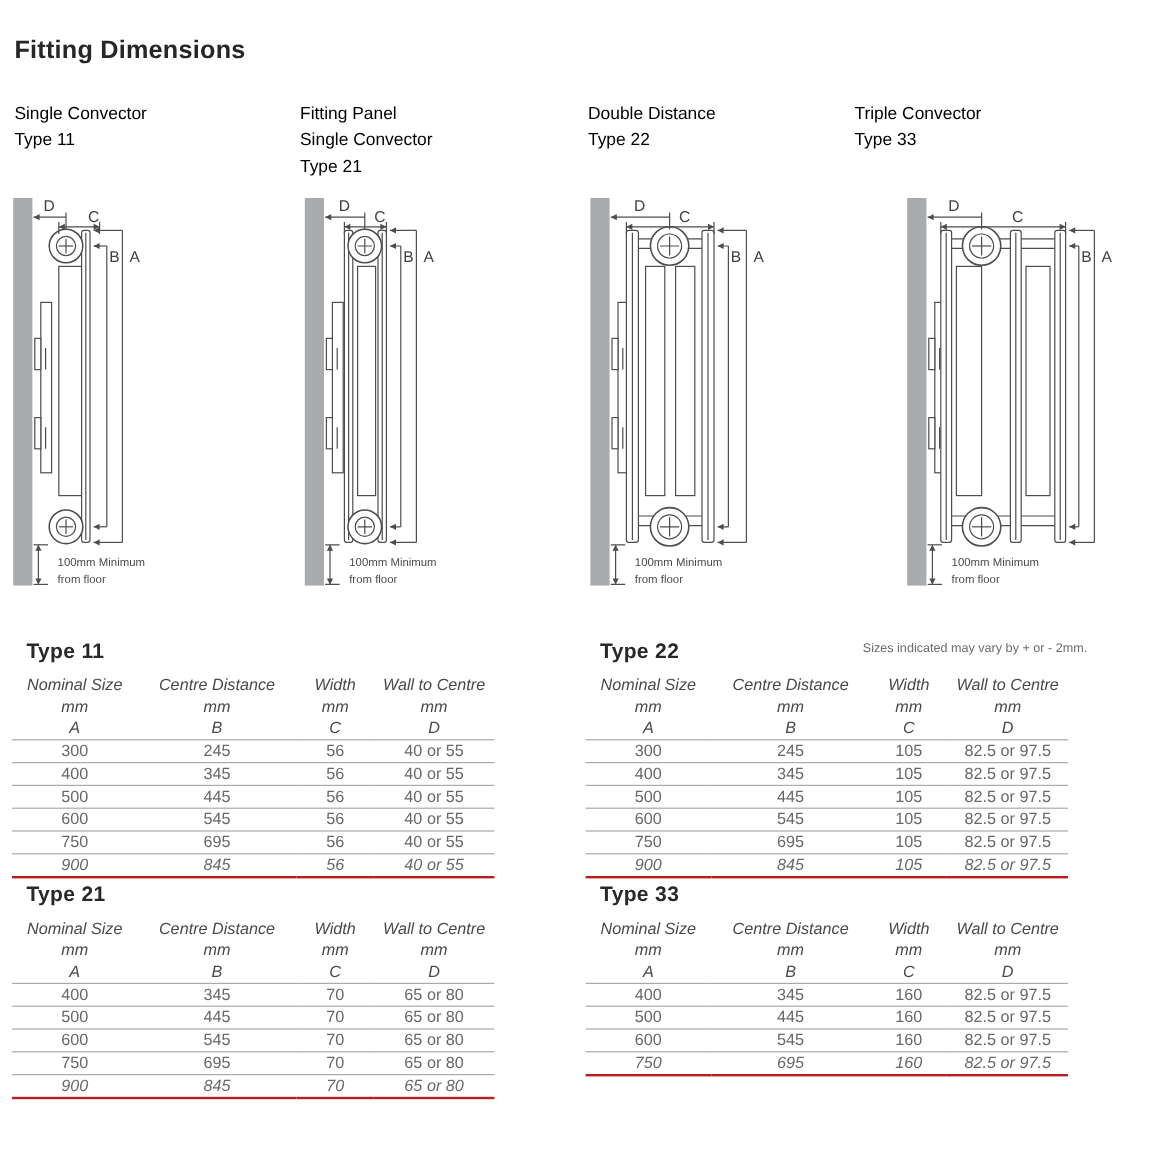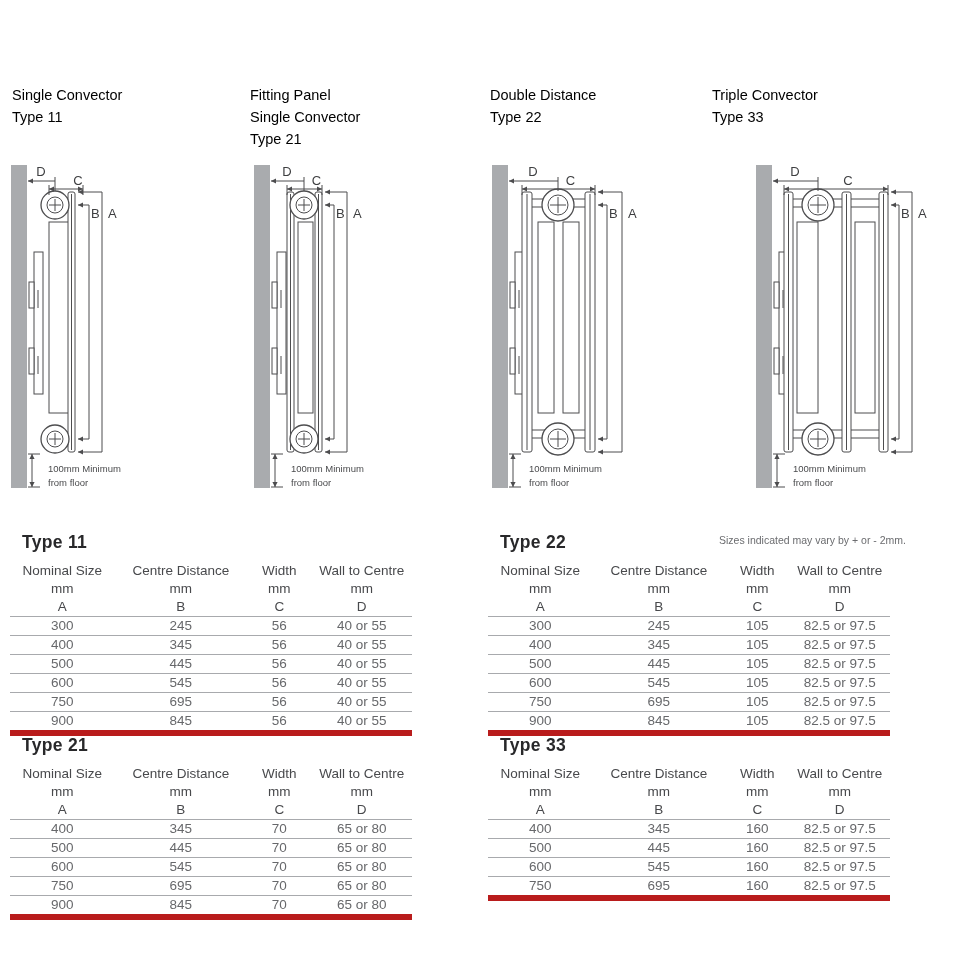--- a/index.html
+++ b/index.html
@@ -6,37 +6,38 @@
   .page{position:relative;width:960px;height:960px;background:#ffffff;overflow:hidden;
         font-family:"Liberation Sans",sans-serif;color:#2b2b2b;}
   .page-title{position:absolute;left:12px;top:30px;font-size:21px;font-weight:700;color:#262626;letter-spacing:.2px;}
   .cap{position:absolute;top:84px;font-size:14.5px;line-height:22px;color:#000000;}
   .cap span{display:block;}
   .diag{position:absolute;top:160px;}
   .note{position:absolute;top:534px;left:580px;width:326px;text-align:right;font-size:10.5px;color:#6b6c6f;}
   .tablebox{position:absolute;width:402px;}
   .tbl-title{font-size:17.5px;font-weight:700;color:#28282a;margin:0 0 9px 12px;letter-spacing:.3px;}
   table{width:100%;border-collapse:collapse;table-layout:fixed;}
-  thead{border-bottom:1px solid #a4a6a9;}
+  thead{border-bottom:1px solid #a4a6a9;font-style:italic;}
   th{font-weight:400;font-size:13.5px;color:#48494c;line-height:18px;padding:0;text-align:center;}
   td{font-size:13.5px;color:#67686b;line-height:18px;padding:0;text-align:center;}
   tbody tr{border-top:1px solid #a8aaad;}
-  tbody tr:last-child{border-bottom:6px solid #b91c1c;}
+  tbody tr:last-child{border-bottom:2px solid #b91c1c;font-style:italic;}
   #box-type11{left:10px;top:532px;}
   #box-type22{left:488px;top:532px;}
   #box-type21{left:10px;top:735px;}
   #box-type33{left:488px;top:735px;}
   svg text.dim{font-family:"Liberation Sans",sans-serif;font-size:13px;fill:#3e3f41;}
   svg text.floor{font-family:"Liberation Sans",sans-serif;font-size:9.5px;fill:#4a4b4d;}
 </style>
 </head>
 <body>
 
 <div class="page">
 
+  <div class="page-title">Fitting Dimensions</div>
 
   <div class="cap" style="left:12px">
     <span>Single Convector</span>
     <span>Type 11</span>
   </div>
   <div class="cap" style="left:250px">
     <span>Fitting Panel</span>
     <span>Single Convector</span>
     <span>Type 21</span>
   </div>

